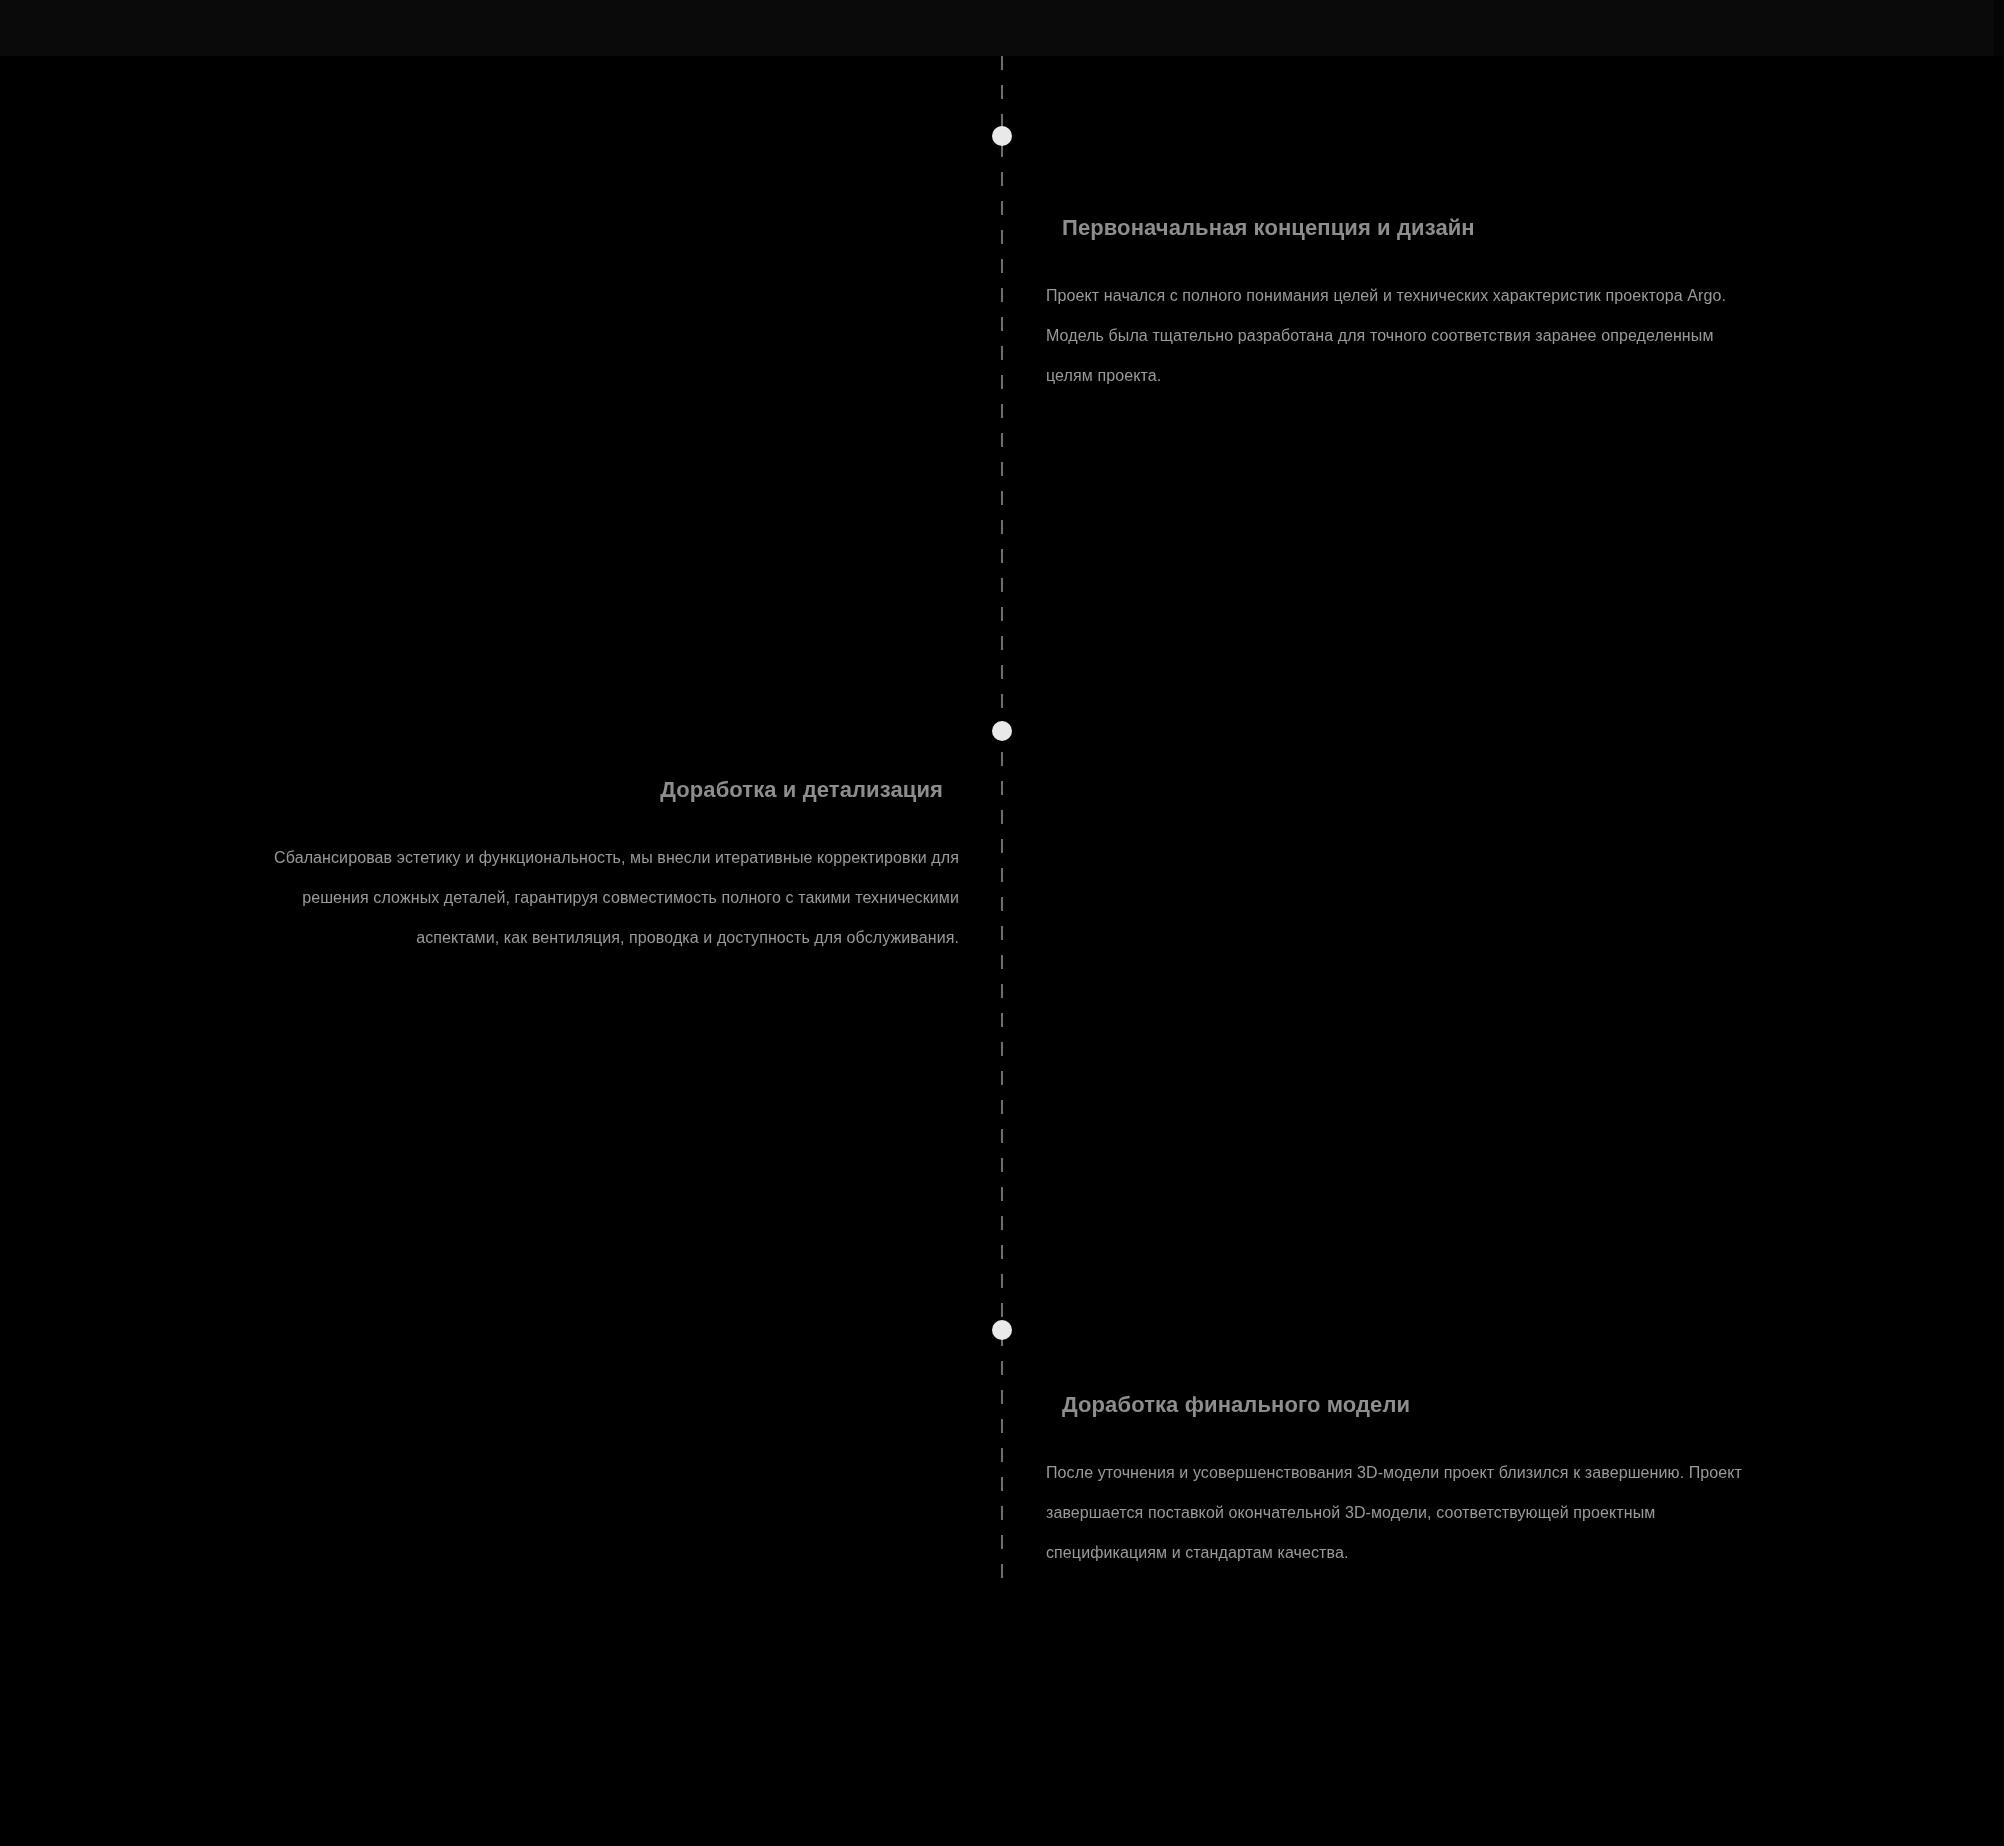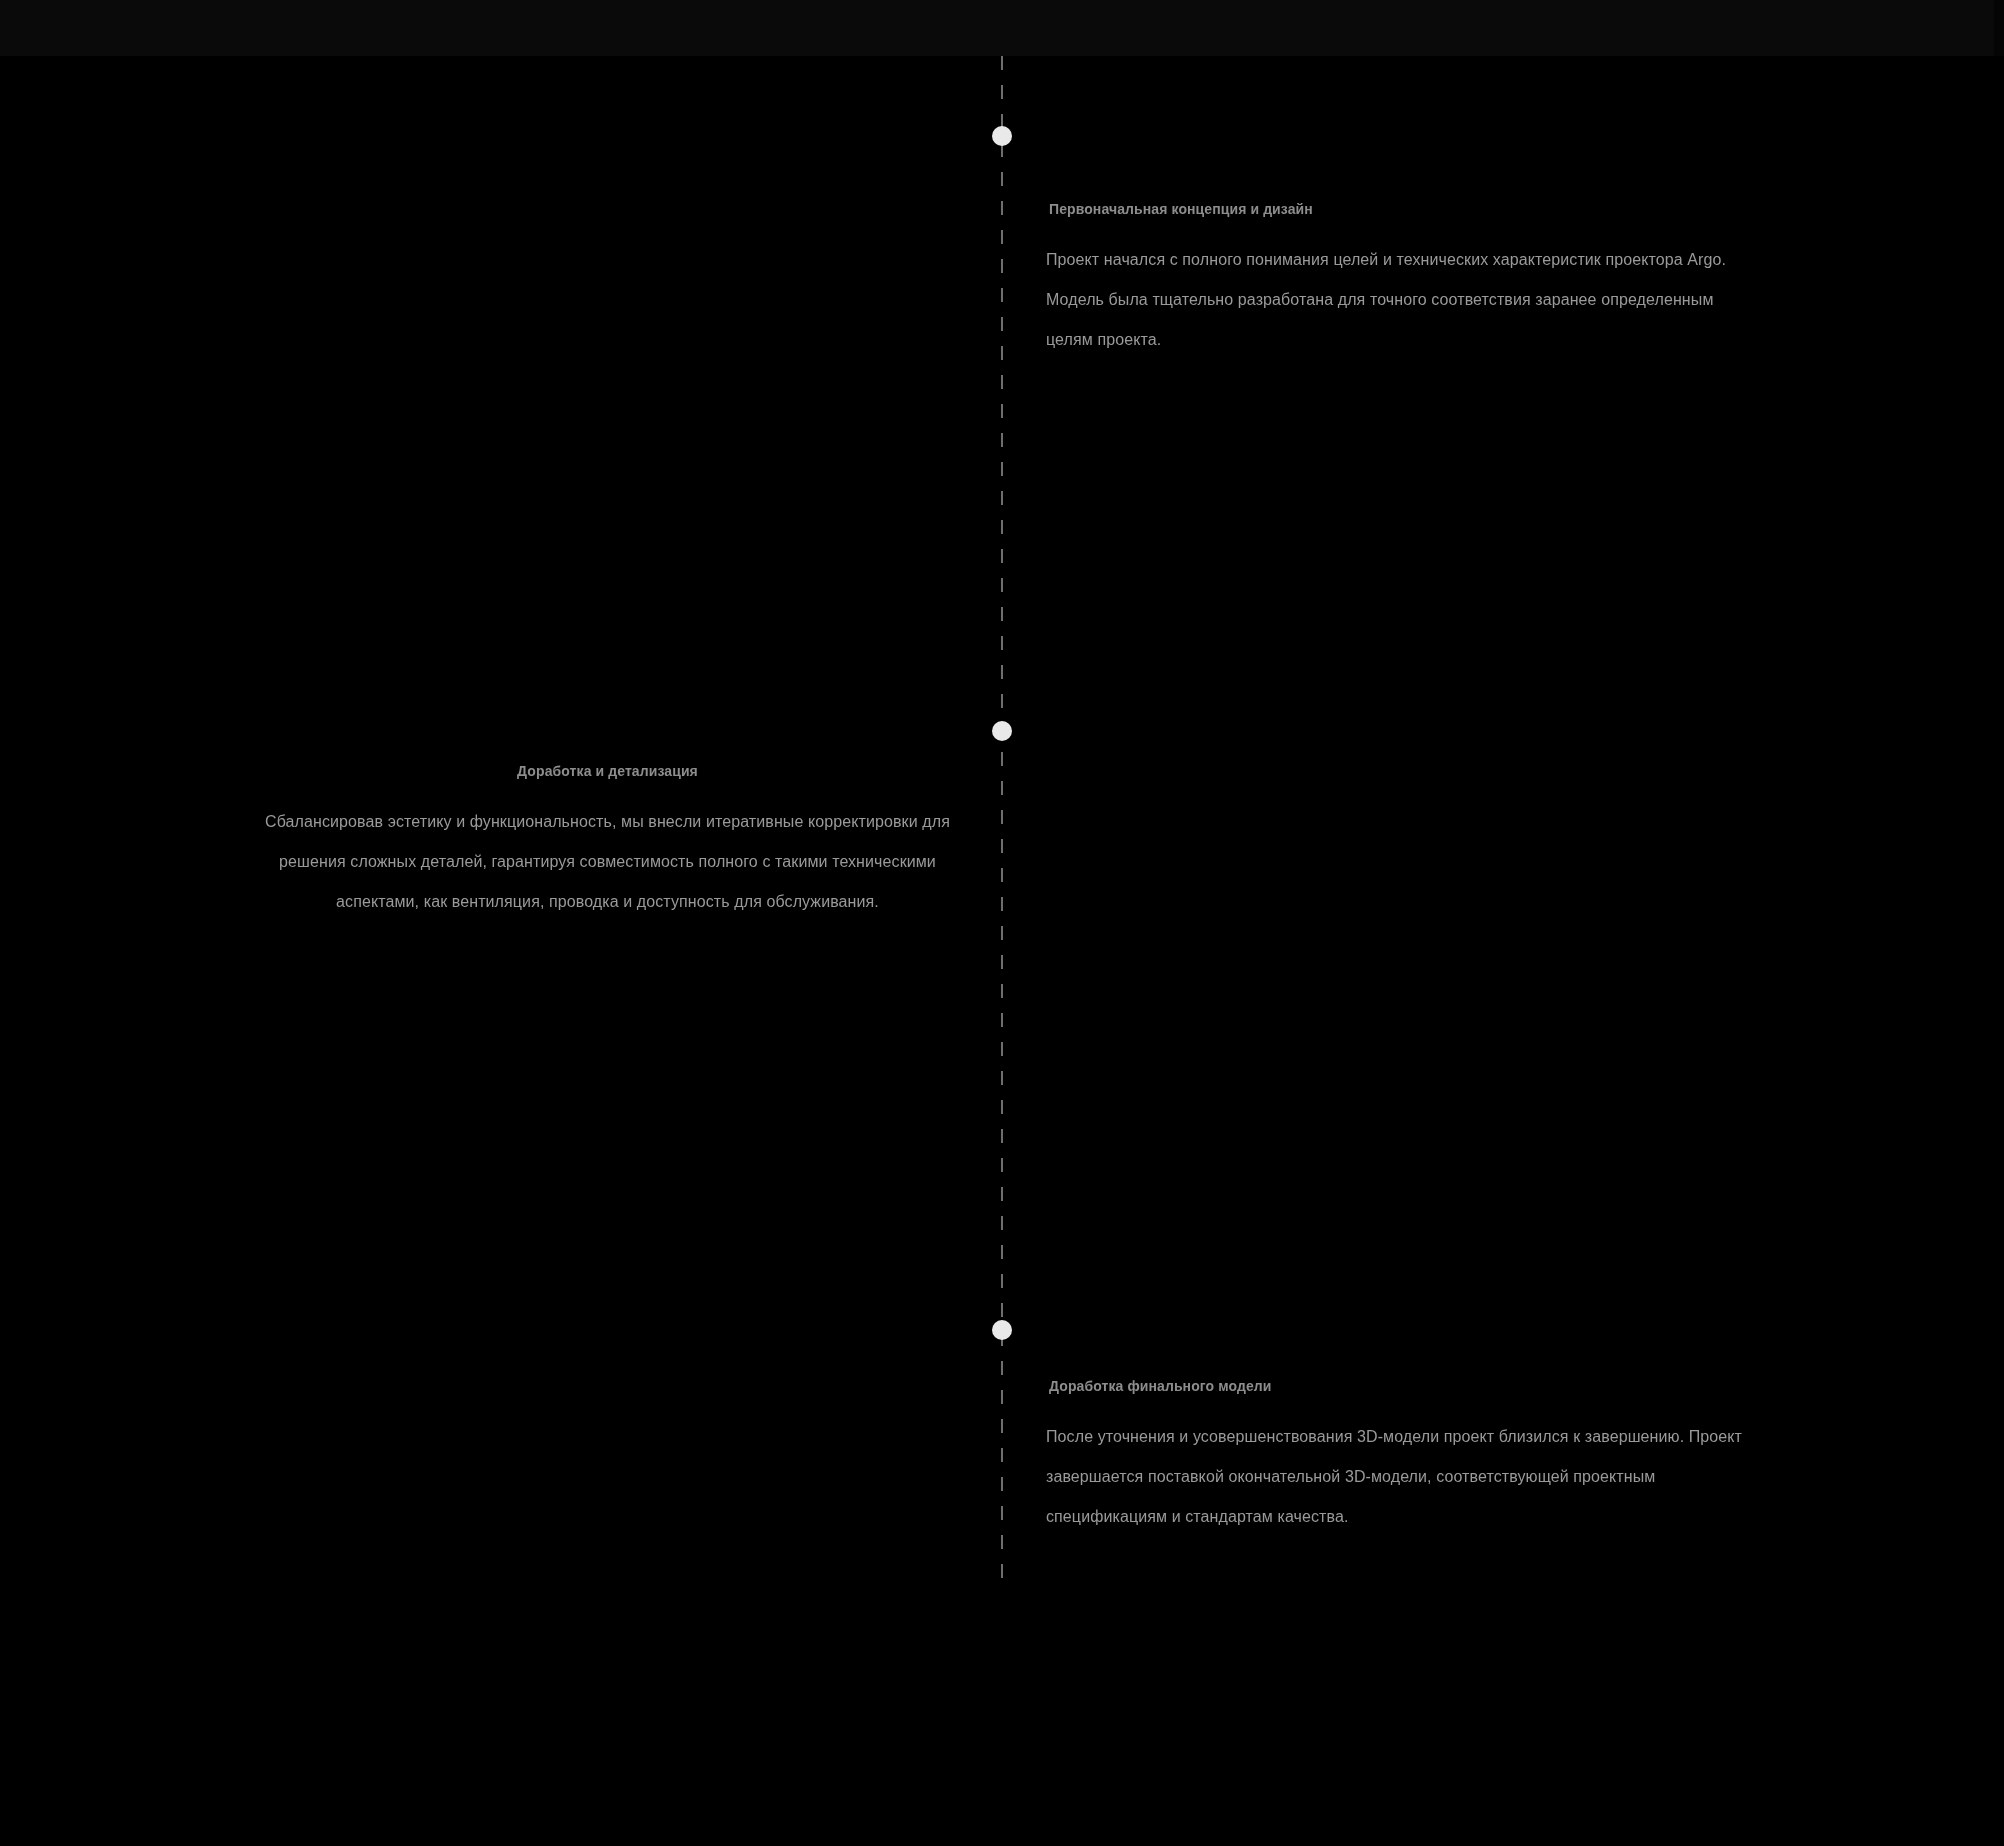--- a/index.html
+++ b/index.html
@@ -69,26 +69,26 @@
   .entry {
     position: absolute;
     width: 703px;
   }
   .entry.right {
     left: 1046px;
     text-align: left;
   }
   .entry.left {
     left: 256px;
-    text-align: center;
+    text-align: right;
   }
 
   .entry-title {
-    margin: 3px;
-    font-size: 14px;
+    margin: 16px;
+    font-size: 22px;
     font-weight: 700;
     letter-spacing: 0.1px;
     color: #8d8d8d;
     line-height: 1.25;
   }
 
   .entry-body {
     margin: 0;
     padding-top: 18px;
     font-size: 16px;

